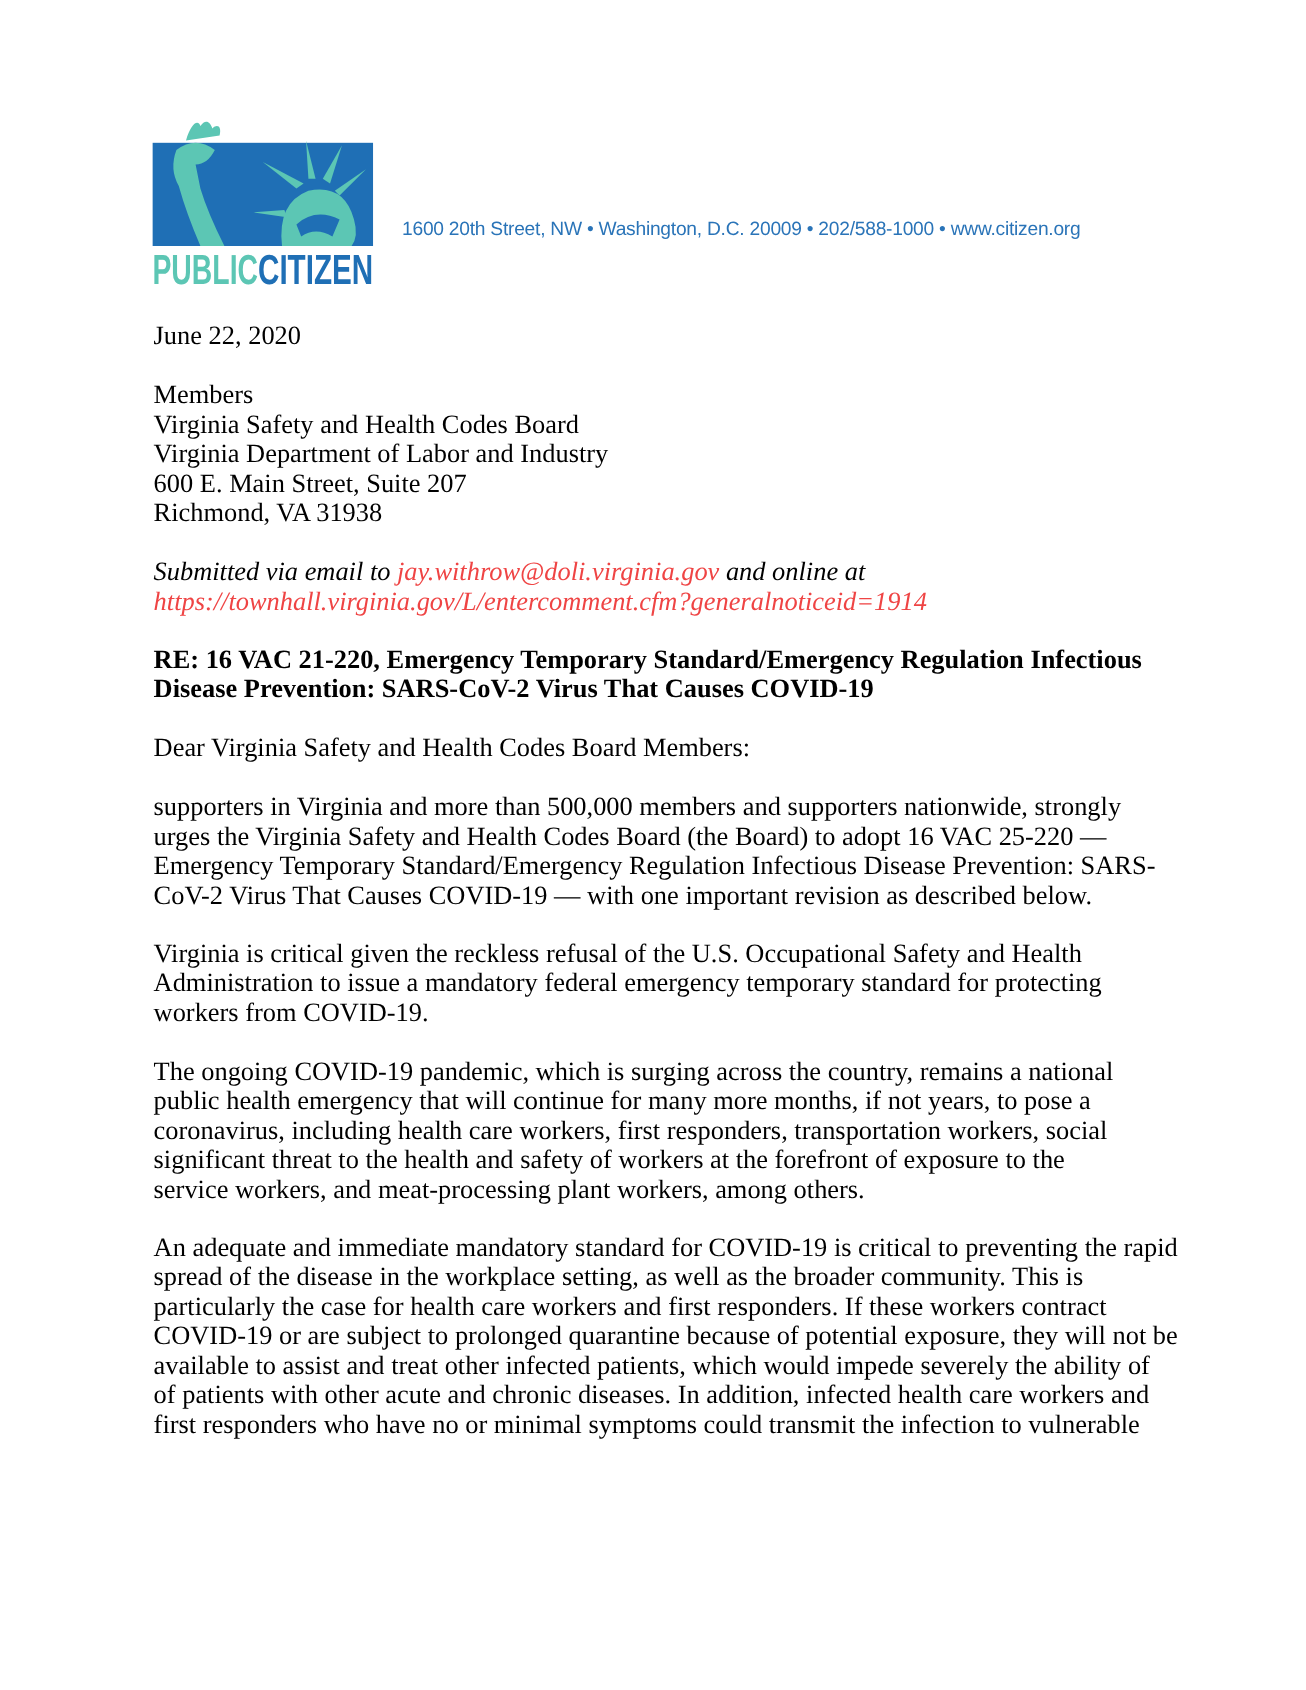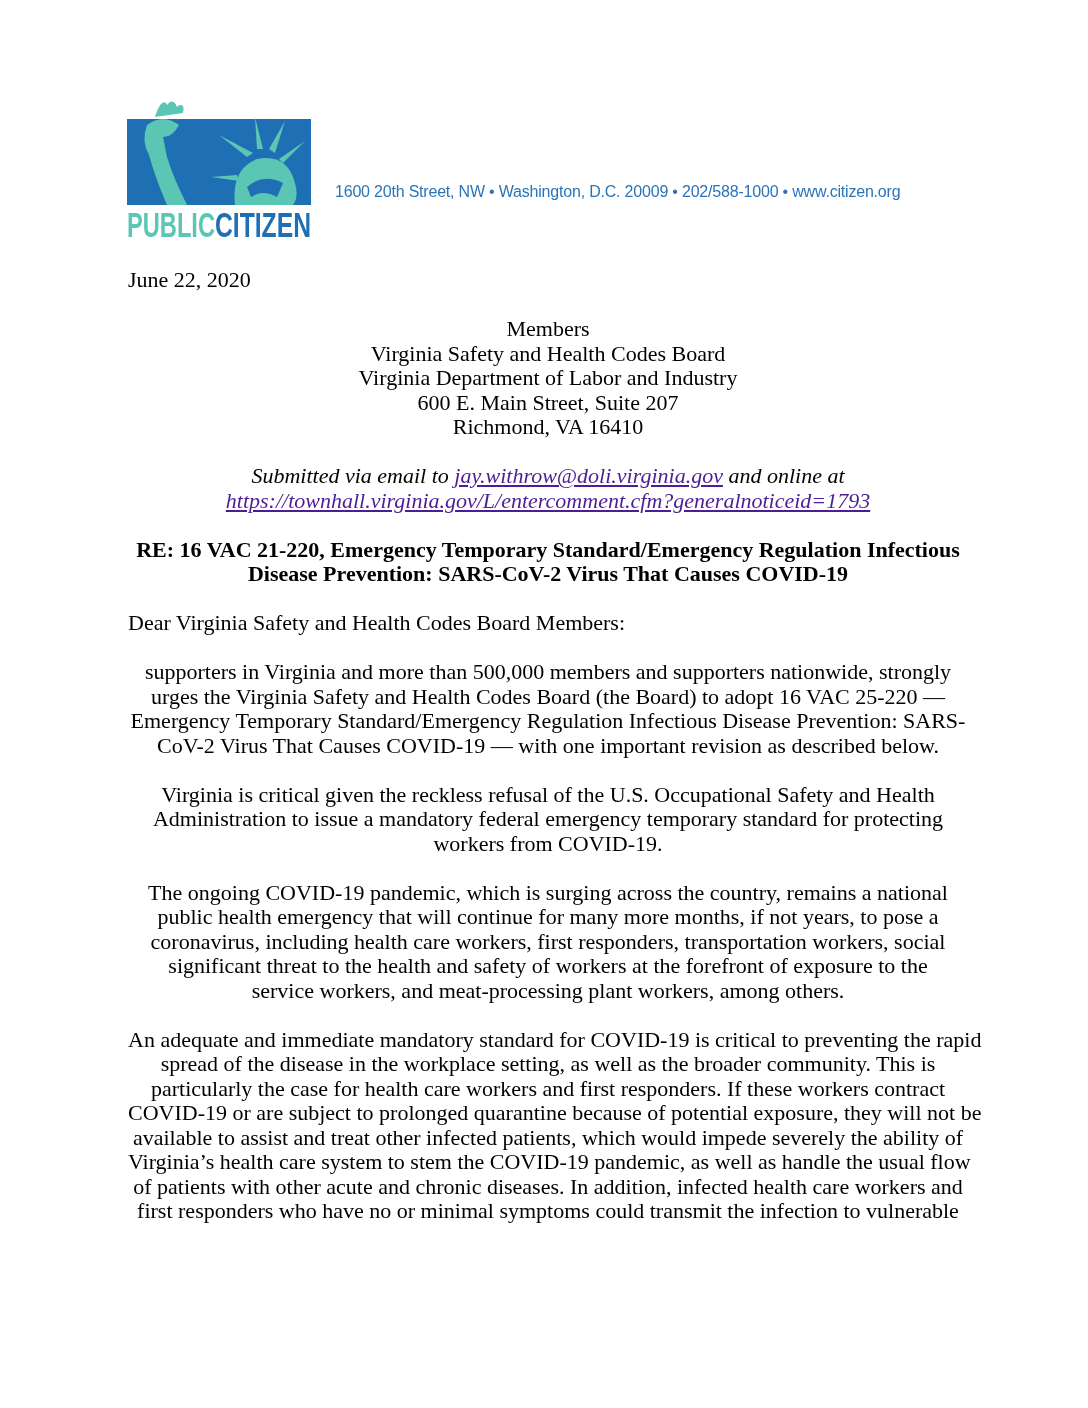--- a/index.html
+++ b/index.html
@@ -3,23 +3,23 @@
 <meta charset="utf-8">
 <style>
   html, body { margin: 0; padding: 0; background: #ffffff; }
   body { width: 1088px; height: 1408px; position: relative; overflow: hidden;
          font-family: "Liberation Serif", serif; color: #000; }
   .logo { position: absolute; left: 127px; top: 97px; width: 184px; height: 142px; }
   .letterhead { position: absolute; left: 335px; top: 183px; font-family: "Liberation Sans", sans-serif;
                 font-size: 16px; color: #2a74b8; letter-spacing: -0.2px; white-space: nowrap; text-align: right; }
   .content { position: absolute; left: 128px; top: 268px; width: 840px; font-size: 22px; line-height: 24.5px; }
   .content p { margin: 0 0 24.5px 0; }
-  .line { display: block; white-space: nowrap; text-align: center; }
+  .line { display: block; white-space: nowrap; }
   .it { font-style: italic; }
-  .link { color: #4c1d95; text-decoration: underline; }
+  .link { color: #ef4444; }
   .re { font-weight: bold; }
 </style>
 </head>
 <body>
 
 <svg class="logo" viewBox="0 0 184 142">
   <rect x="0" y="22" width="184" height="86" fill="#1f6fb5"></rect>
 
   <path d="M28 20 C32 6 38 2 40 8 C44 2 48 4 50 10 C54 6 58 8 56 16 Z" fill="#5cc6b4"></path>
 
@@ -43,26 +43,26 @@
 <div class="letterhead">1600 20th Street, NW • Washington, D.C. 20009 • 202/588-1000 • www.citizen.org</div>
 
 <div class="content">
   <p>June 22, 2020</p>
 
   <p>
     <span class="line">Members</span>
     <span class="line">Virginia Safety and Health Codes Board</span>
     <span class="line">Virginia Department of Labor and Industry</span>
     <span class="line">600 E. Main Street, Suite 207</span>
-    <span class="line">Richmond, VA 16410</span>
+    <span class="line">Richmond, VA 31938</span>
   </p>
 
   <p class="it">
     <span class="line"><span>Submitted via email to </span><a class="link">jay.withrow@doli.virginia.gov</a><span> and online at</span></span>
-    <span class="line"><a class="link">https://townhall.virginia.gov/L/entercomment.cfm?generalnoticeid=1793</a></span>
+    <span class="line"><a class="link">https://townhall.virginia.gov/L/entercomment.cfm?generalnoticeid=1914</a></span>
   </p>
 
   <p class="re">
     <span class="line">RE: 16 VAC 21-220, Emergency Temporary Standard/Emergency Regulation Infectious</span>
     <span class="line">Disease Prevention: SARS-CoV-2 Virus That Causes COVID-19</span>
   </p>
 
   <p>Dear Virginia Safety and Health Codes Board Members:</p>
 
   <p>
@@ -85,17 +85,16 @@
     <span class="line">significant threat to the health and safety of workers at the forefront of exposure to the</span>
     <span class="line">service workers, and meat-processing plant workers, among others.</span>
   </p>
 
   <p>
     <span class="line">An adequate and immediate mandatory standard for COVID-19 is critical to preventing the rapid</span>
     <span class="line">spread of the disease in the workplace setting, as well as the broader community. This is</span>
     <span class="line">particularly the case for health care workers and first responders. If these workers contract</span>
     <span class="line">COVID-19 or are subject to prolonged quarantine because of potential exposure, they will not be</span>
     <span class="line">available to assist and treat other infected patients, which would impede severely the ability of</span>
-    <span class="line">Virginia’s health care system to stem the COVID-19 pandemic, as well as handle the usual flow</span>
     <span class="line">of patients with other acute and chronic diseases. In addition, infected health care workers and</span>
     <span class="line">first responders who have no or minimal symptoms could transmit the infection to vulnerable</span>
   </p>
 </div>
 
 </body></html>

